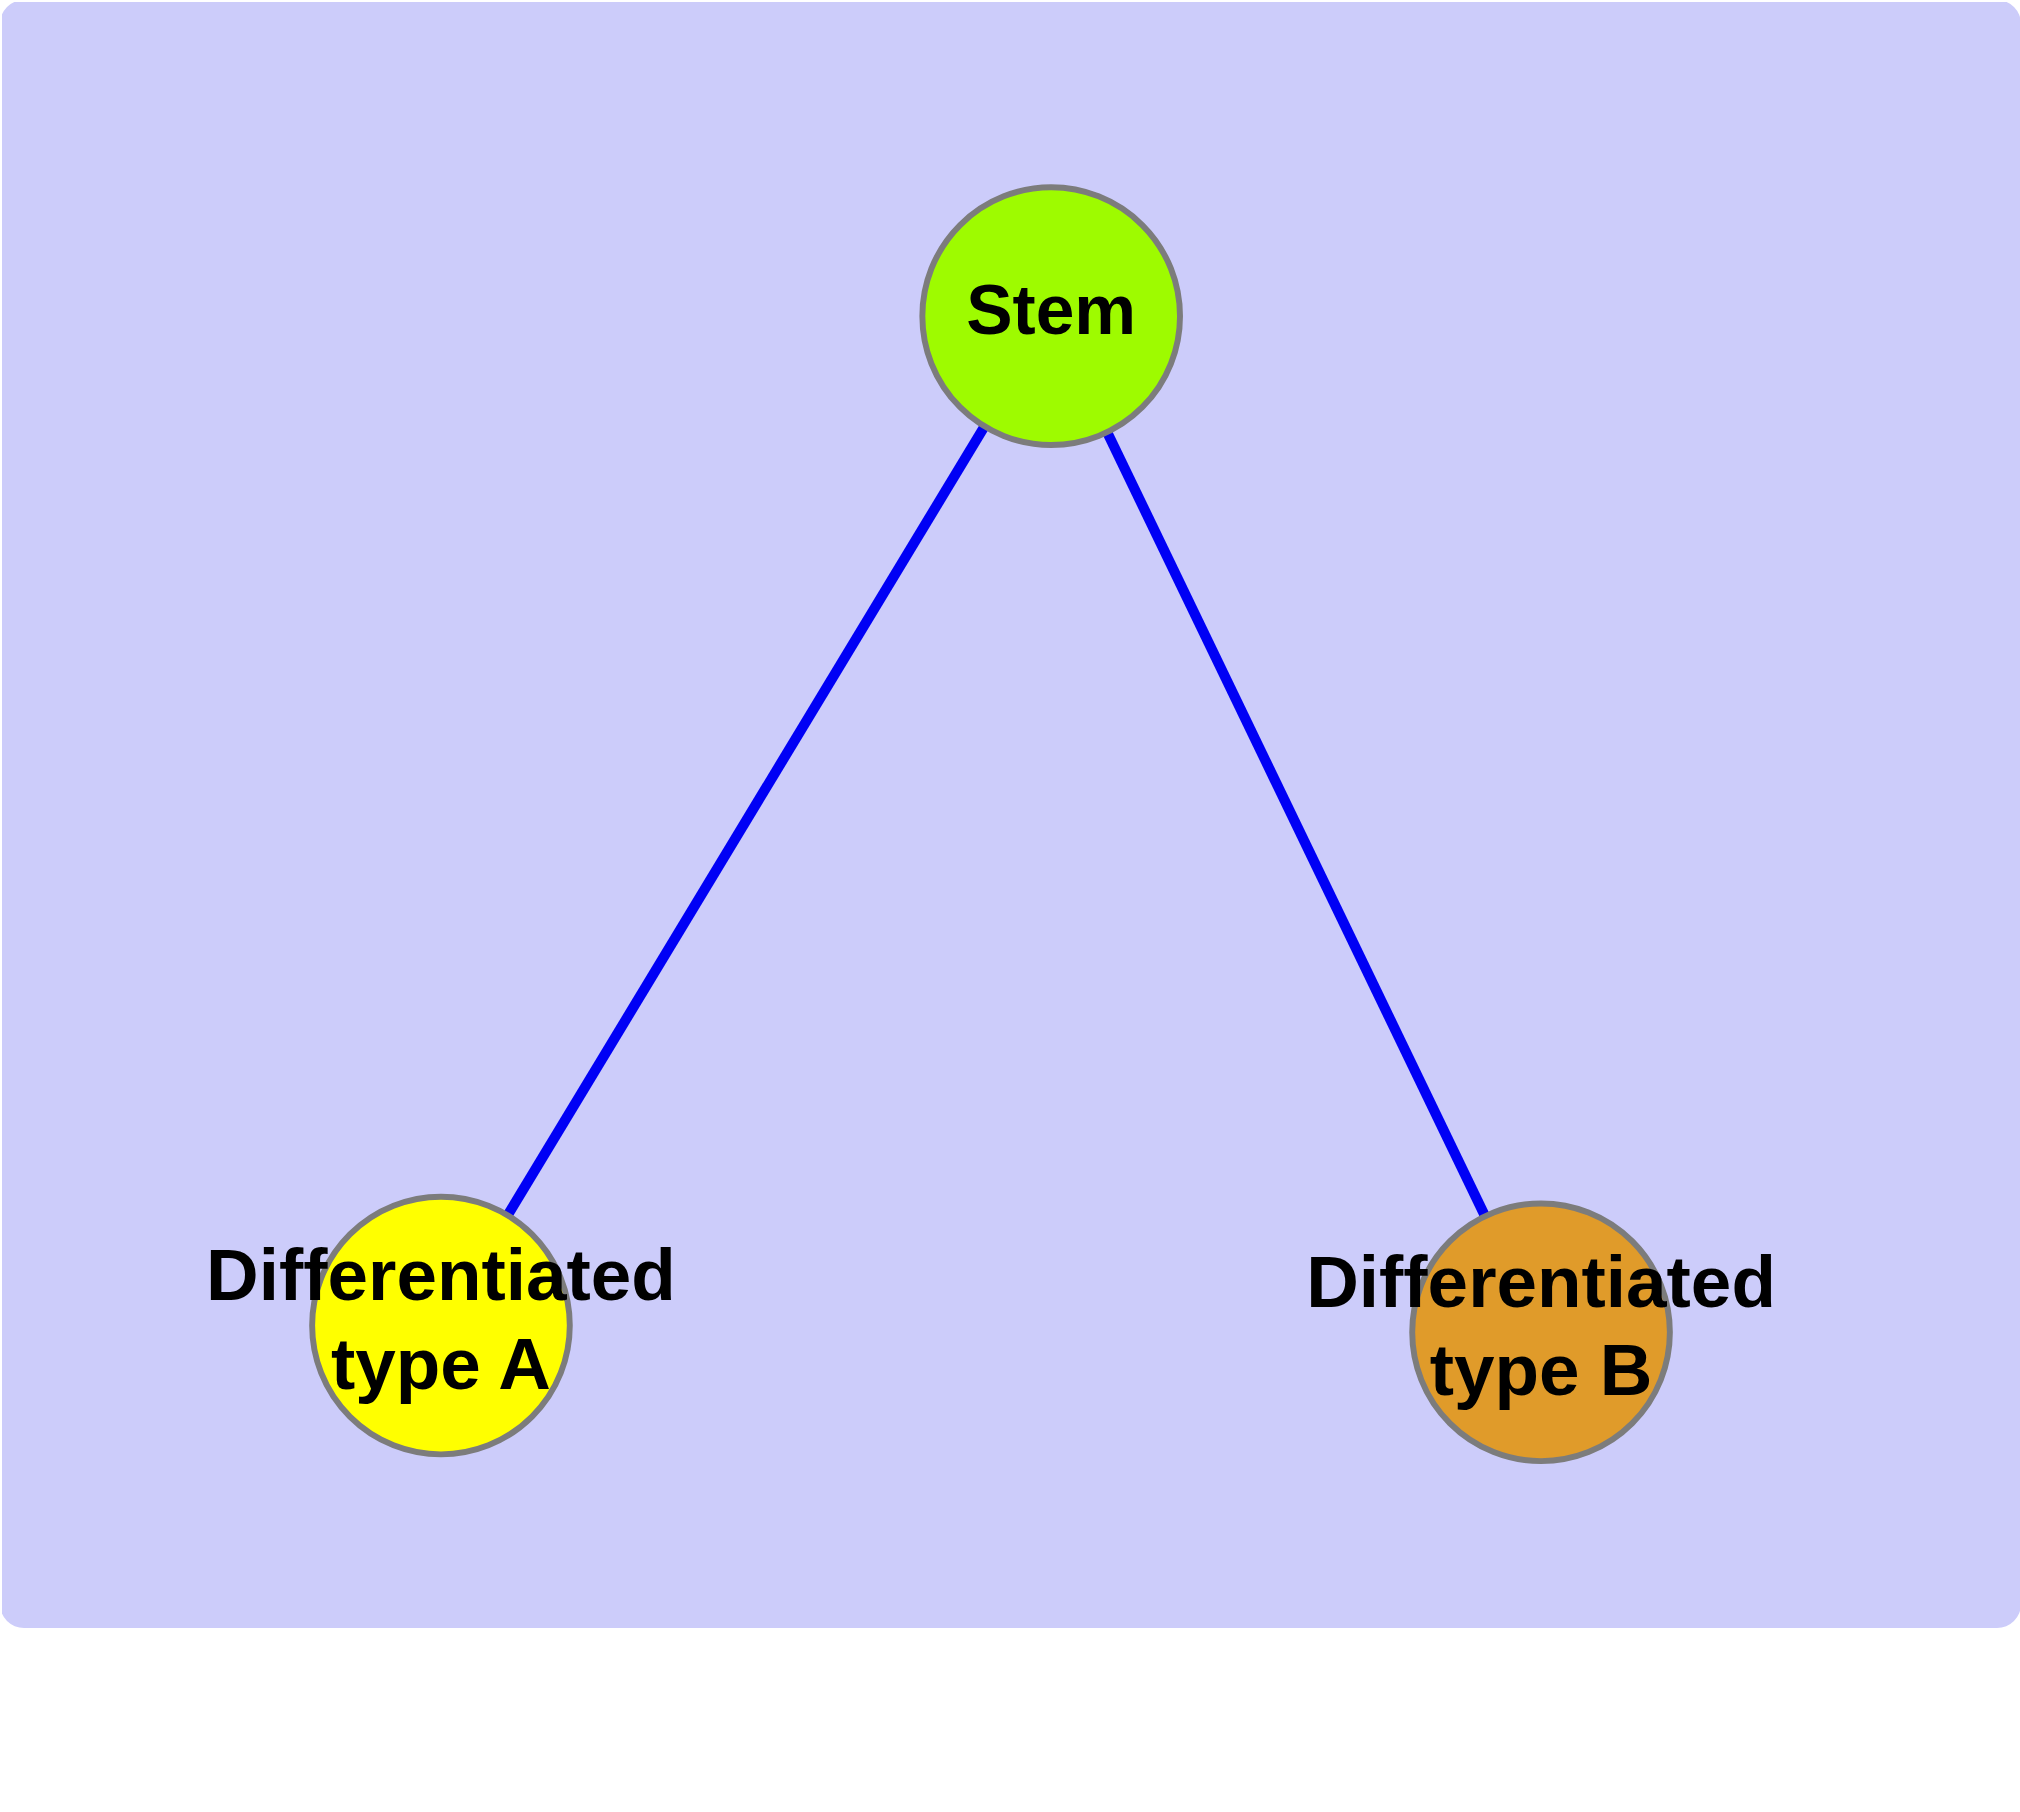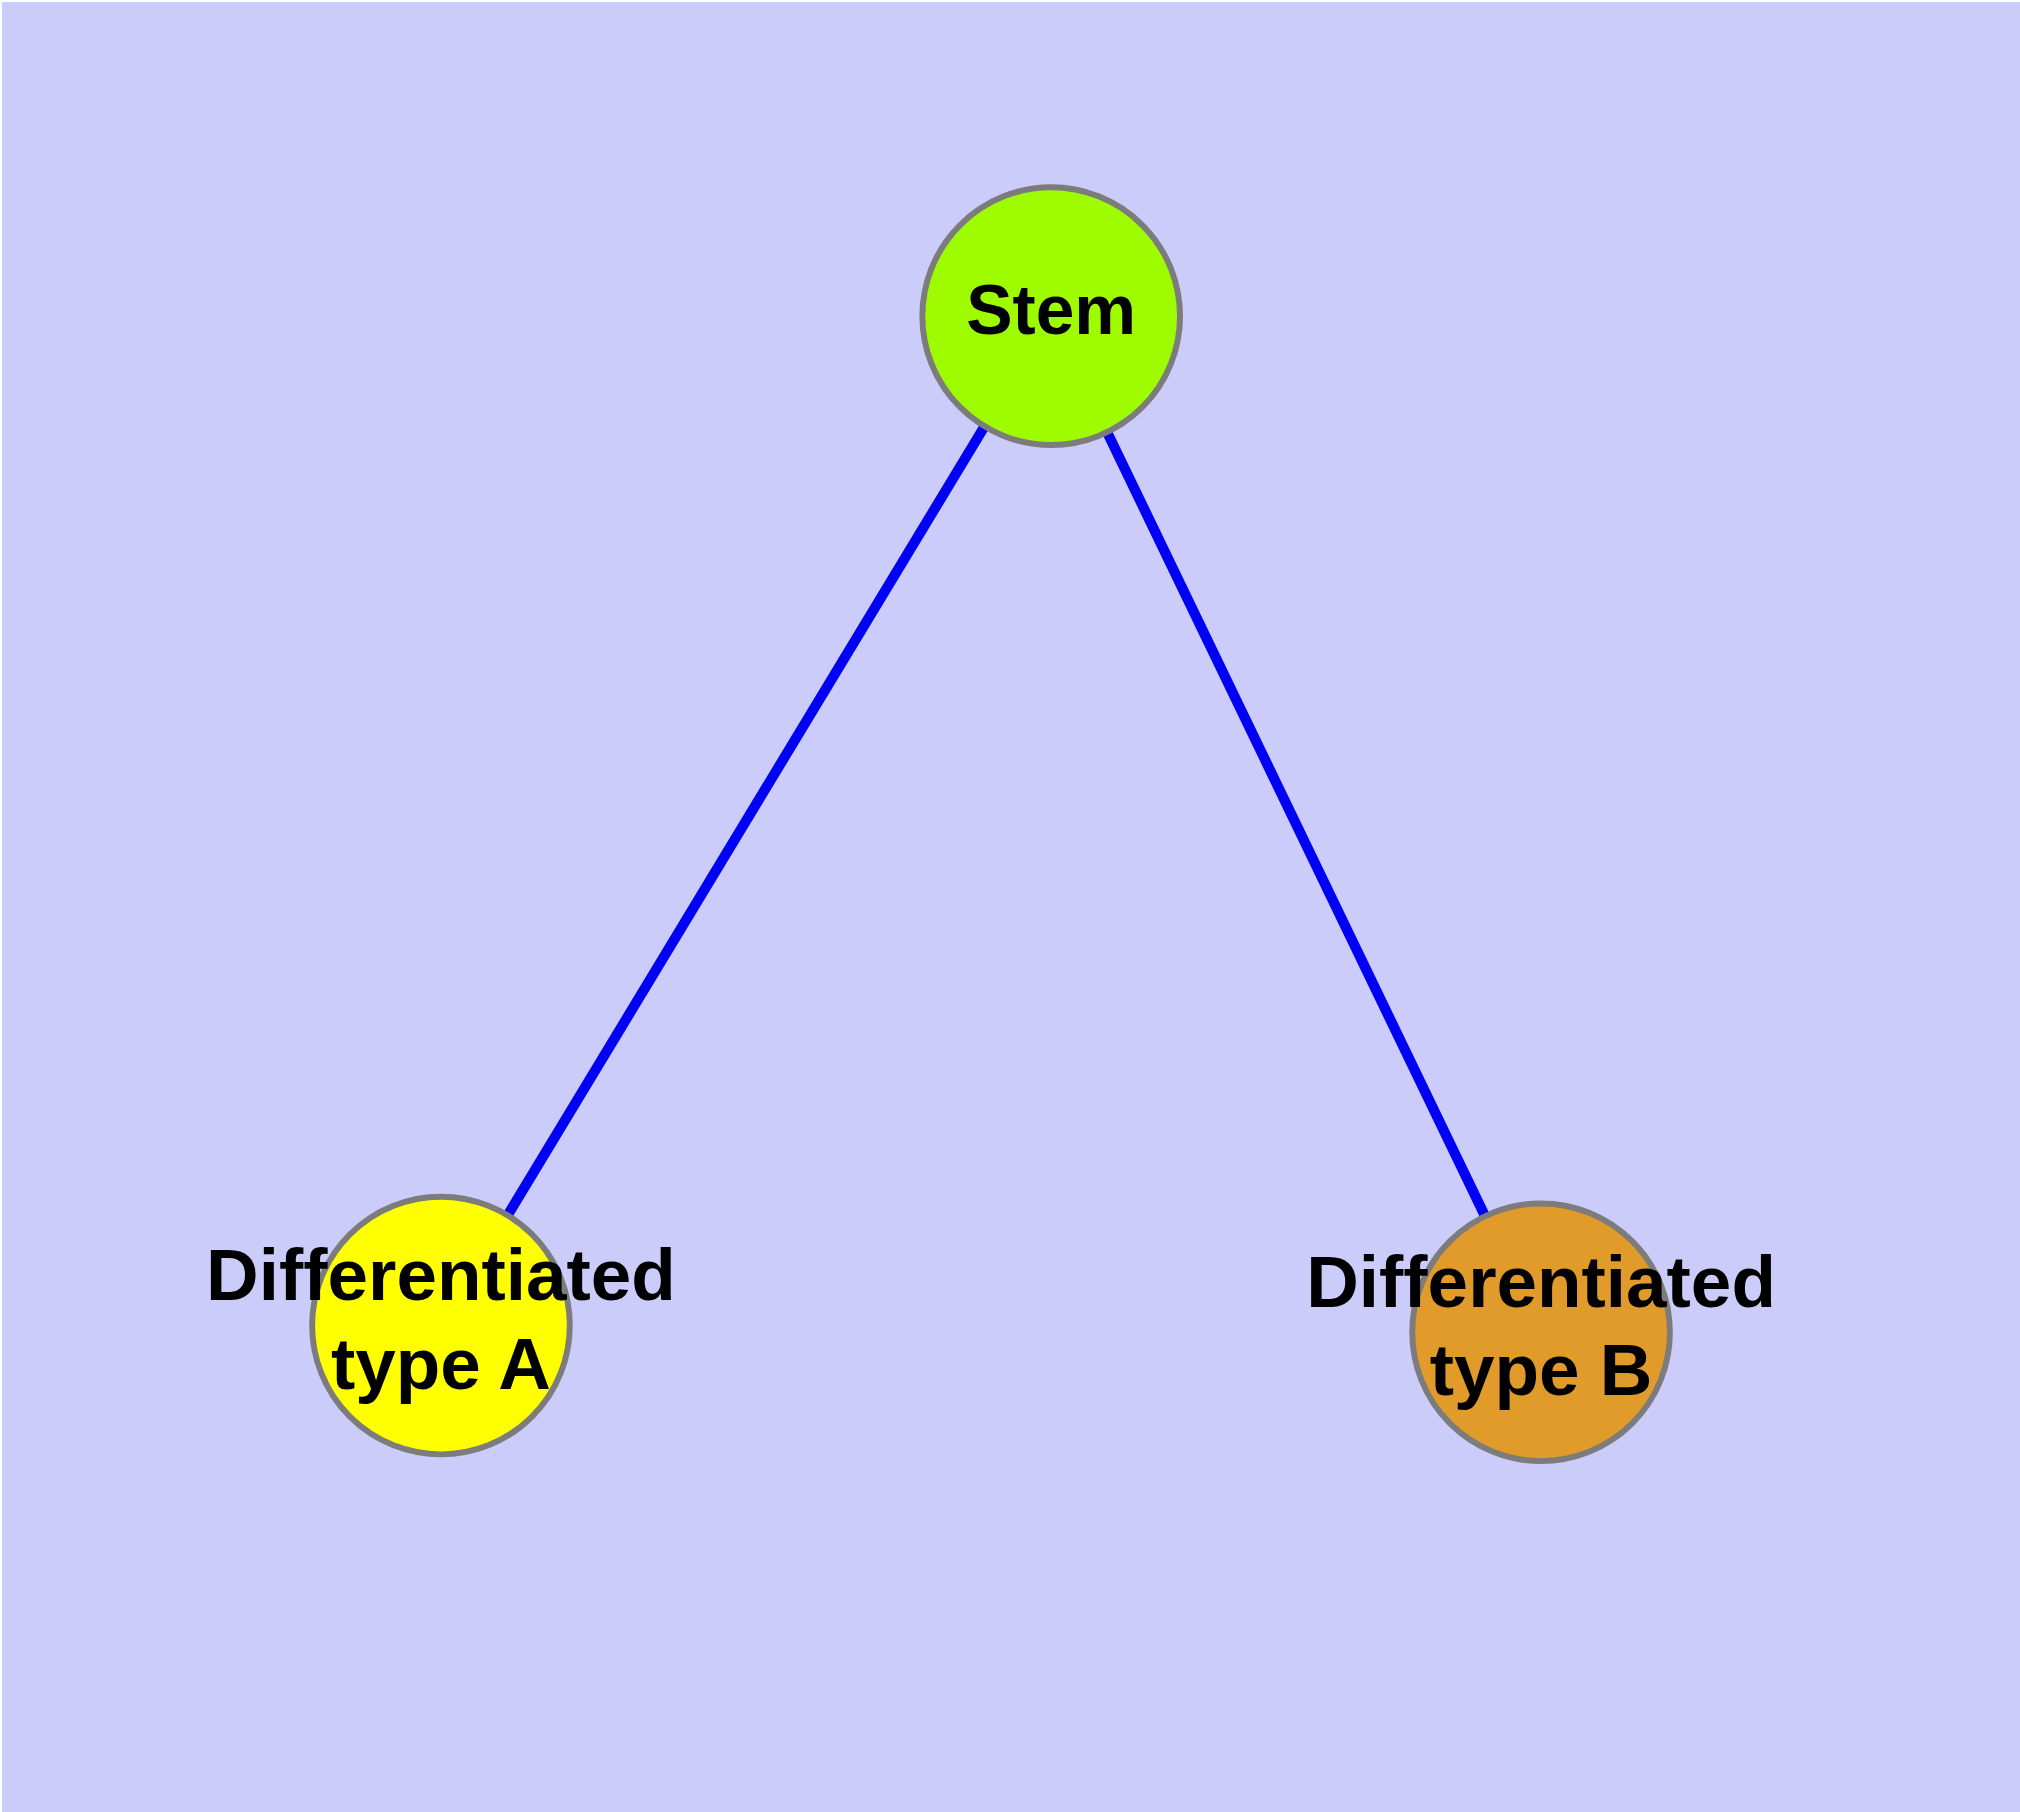--- a/index.html
+++ b/index.html
@@ -3,23 +3,24 @@
 <meta charset="utf-8">
 <style>
   html, body {
     margin: 0;
     padding: 0;
     background: #ffffff;
   }
   #stage {
     position: relative;
     width: 2021px;
-    height: 1812px;
+    height: 1628px;
     overflow: hidden;
     background: #ffffff;
+    border-radius: 24px;
   }
   #canvas-bg {
     position: absolute;
     left: 1.7px;
     top: 1.7px;
     width: 2019px;
     height: 1810px;
     background: #ccccfa;
   }
   #graph-svg {

